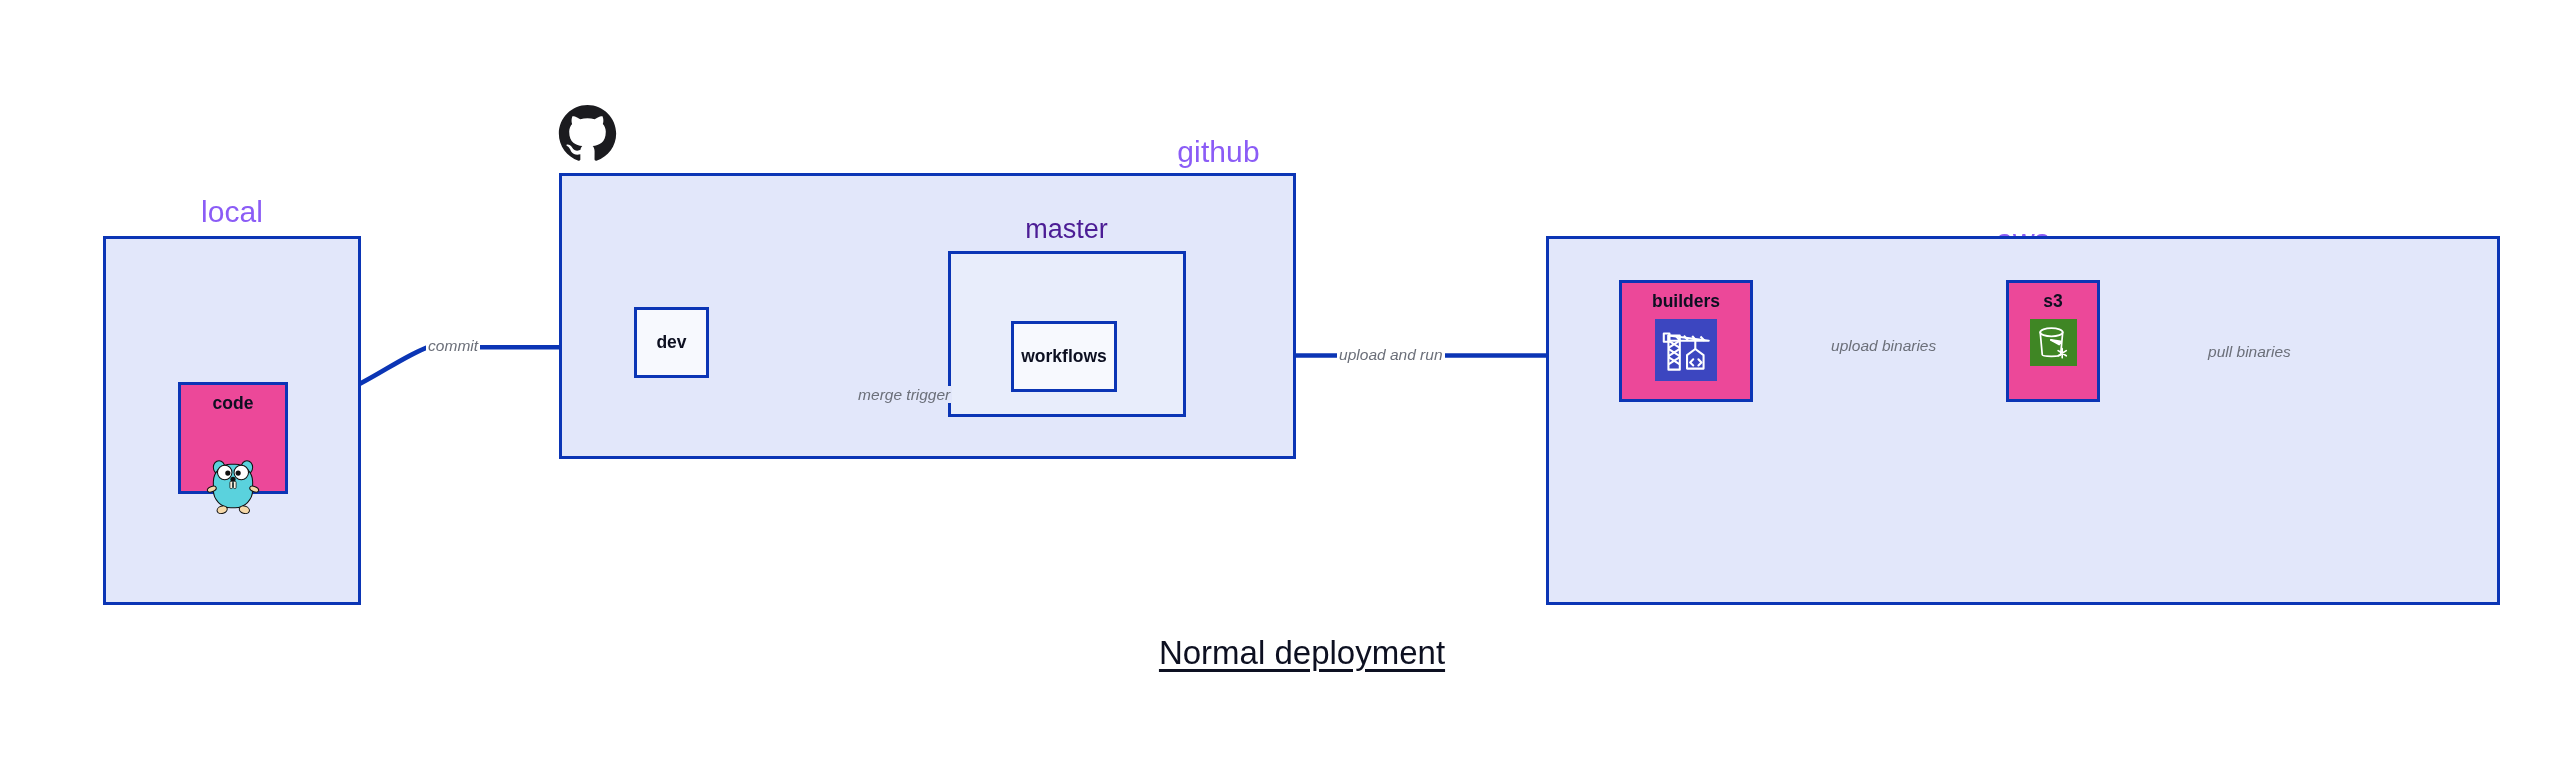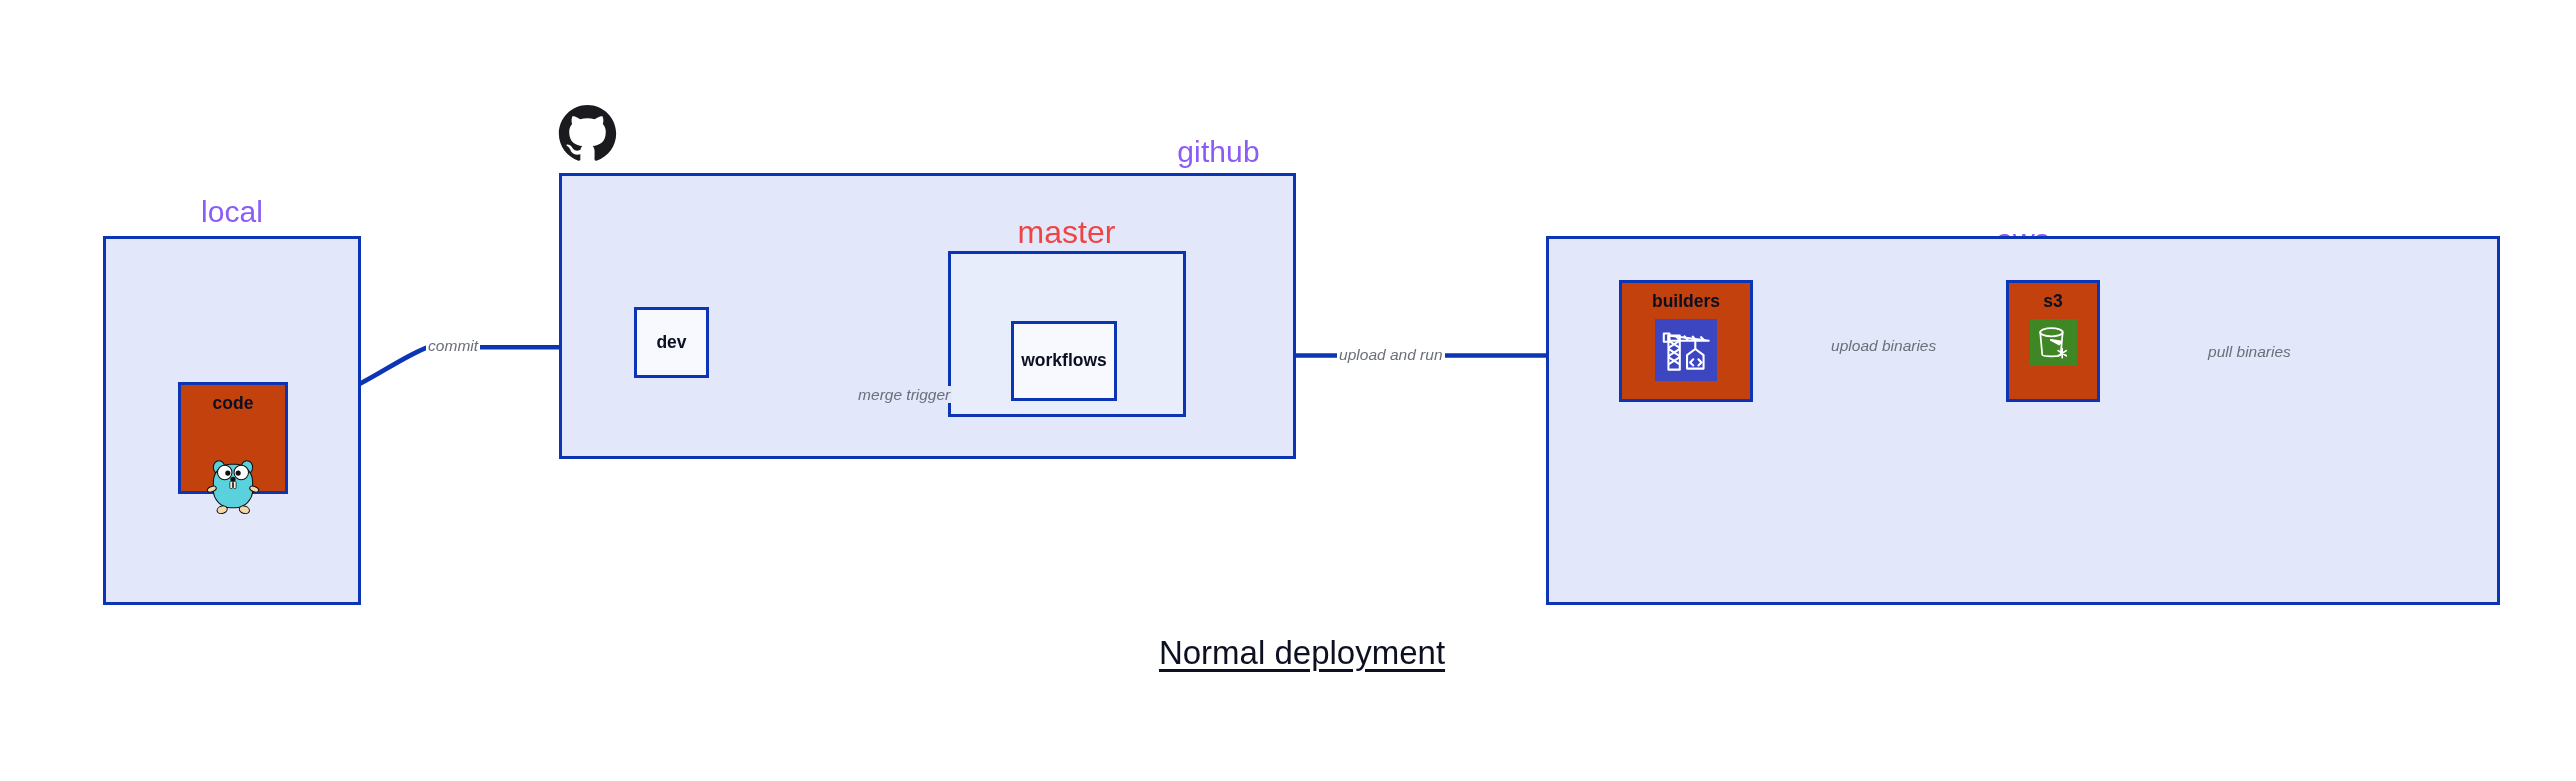--- a/index.html
+++ b/index.html
@@ -37,31 +37,31 @@
 
   
   .subgroup {
     position: absolute;
     background: #e8edfb;
     border: 3.6px solid #0b35b5;
     box-sizing: border-box;
   }
   .subgroup-label {
     position: absolute;
-    color: #ef4444;
-    font-size: 32px;
+    color: #4c1d95;
+    font-size: 27px;
     font-weight: 400;
     white-space: nowrap;
     line-height: 1;
   }
 
   
   .node {
     position: absolute;
-    background: #c2410c;
+    background: #ec4899;
     border: 3.6px solid #0b35b5;
     box-sizing: border-box;
     display: flex;
     flex-direction: column;
     align-items: center;
   }
   .node.plain {
     background: #f7f9fe;
   }
   .node-title {
@@ -196,21 +196,21 @@
   <div class="group" style="left:559px; top:173px; width:737px; height:286px;"></div>
 
   <div class="subgroup-label" style="left:948px; top:216px; width:237px; text-align:center;">master</div>
 
   <div class="subgroup" style="left:948px; top:251px; width:238px; height:166px;"></div>
 
   <div class="node plain" style="left:634px; top:307px; width:75px; height:71px; justify-content:center;text-align:center;">
     <div class="node-title" style="margin-top:0;">dev</div>
   </div>
 
-  <div class="node plain" style="left:1011px; top:321px; width:106px; height:80px; justify-content:center;">
+  <div class="node plain" style="left:1011px; top:321px; width:106px; height:71px; justify-content:center;">
     <div class="node-title" style="margin-top:0;">workflows</div>
   </div>
 
   <div class="edge-label on-tint" style="left:856px; top:346px;margin-top:40px;">merge trigger</div>
 
   <div class="edge-label" style="left:1337px; top:346px;">upload and run</div>
 
   <div class="group-label" style="left:1546px; top:197px; width:954px; text-align:center;margin-top:28px;">aws</div>
 
   <div class="group" style="left:1546px; top:236px; width:954px; height:369px;"></div>

